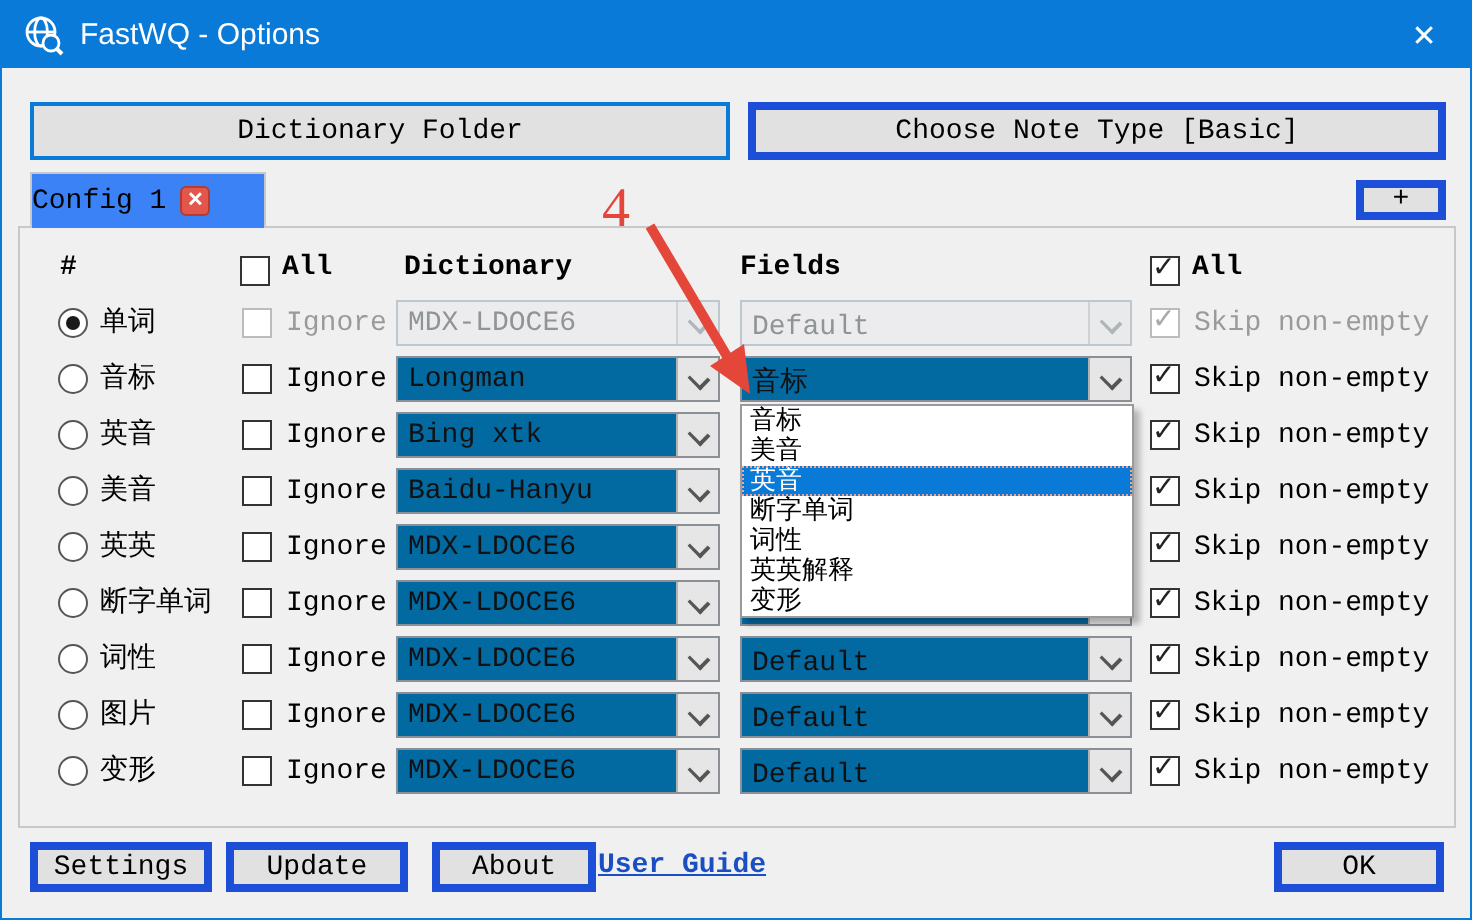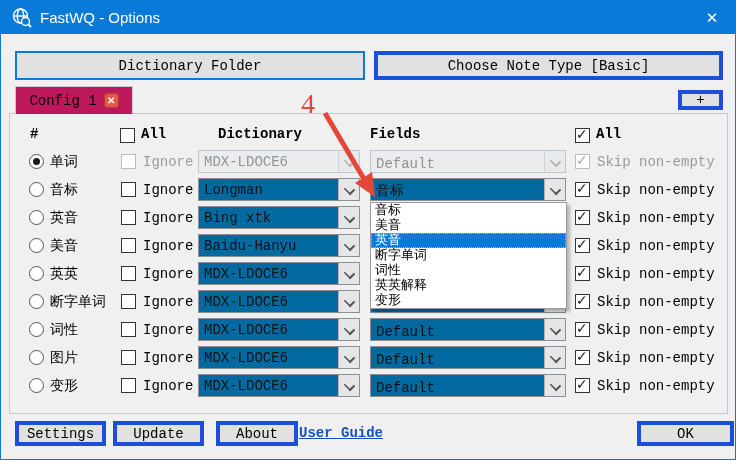--- a/index.html
+++ b/index.html
@@ -22,35 +22,35 @@
   
   .btn{position:absolute;background:#e1e1e1;border:4px solid #1d4ed8;color:#000;
     display:flex;align-items:center;justify-content:center;font-size:14px;
     font-family:inherit;}
   .btn.focus{border:2px solid #0a7ad8;}
 
   #btn-dict-folder{left:14px;top:50px;width:350px;height:29px;}
   #btn-note-type{left:373px;top:50px;width:349px;height:29px;}
 
   
-  .tab{position:absolute;left:14px;top:85px;width:118px;height:28px;background:#be185d;
+  .tab{position:absolute;left:14px;top:85px;width:118px;height:28px;background:#3b82f6;
     border:1px solid #c8c8c8;border-bottom:none;display:flex;align-items:center;
-    justify-content:center;gap:7px;font-size:14px;z-index:2;}
+    justify-content:flex-start;gap:7px;font-size:14px;z-index:2;}
   .tab-close{width:15px;height:15px;border-radius:3px;background:#e2574c;
     border:1px solid #b93a2e;color:#fff;font-size:10px;line-height:13px;
     text-align:center;font-weight:bold;font-family:"Liberation Sans",sans-serif;}
   #btn-add-tab{left:677px;top:89px;width:45px;height:20px;font-size:14px;}
 
   
   .pane{position:absolute;left:8px;top:112px;width:719px;height:301px;
     border:1px solid #c8c8c8;background:#f0f0f0;}
 
   .hdr{position:absolute;font-weight:bold;font-size:14px;color:#000;}
   .h-hash{left:20px;top:12px;} .h-all-left{left:131px;top:12px;}
-  .h-dict{left:192px;top:12px;margin-left:16px;} .h-fields{left:360px;top:12px;}
+  .h-dict{left:192px;top:12px;} .h-fields{left:360px;top:12px;}
   .h-all-right{left:586px;top:12px;}
   .h-cb1{left:110px;top:14px;} .h-cb2{left:565px;top:14px;}
 
   
   .cb{position:absolute;width:15px;height:15px;background:#fff;border:1px solid #333;
     display:inline-block;}
   .cb.checked::after{content:"✓";position:absolute;left:0px;top:-3px;font-size:14px;
     font-weight:bold;color:#222;font-family:"DejaVu Sans",sans-serif;}
   .cb.dis{border-color:#bcbcbc;}
   .cb.dis.checked::after{color:#a9a9a9;}
@@ -93,21 +93,21 @@
     border:1px solid #9a9a9a;z-index:5;box-shadow:3px 3px 3px rgba(0,0,0,0.25);}
   .dd-item{height:15px;line-height:15px;font-size:13px;padding-left:4px;color:#000;
     white-space:nowrap;overflow:hidden;}
   .dd-item.sel{background:#0a7ad8;color:#fff;outline:1px dotted #f2a48c;
     outline-offset:-1px;}
 
   
   #btn-settings{left:14px;top:420px;width:91px;height:25px;}
   #btn-update{left:112px;top:420px;width:91px;height:25px;}
   #btn-about{left:215px;top:420px;width:82px;height:25px;}
-  #btn-ok{left:636px;top:420px;width:97px;height:25px;}
+  #btn-ok{left:636px;top:420px;width:85px;height:25px;}
   .link{position:absolute;left:298px;top:424px;font-size:14px;font-weight:bold;
     color:#1a4fc4;text-decoration:underline;cursor:pointer;}
 
   
   .annotation-svg{position:absolute;left:0;top:0;width:736px;height:460px;z-index:20;
     pointer-events:none;}
   .annotation-num{font-family:"Liberation Serif","DejaVu Serif",serif;font-size:28px;
     fill:#e4463a;}
 </style>
 </head>

